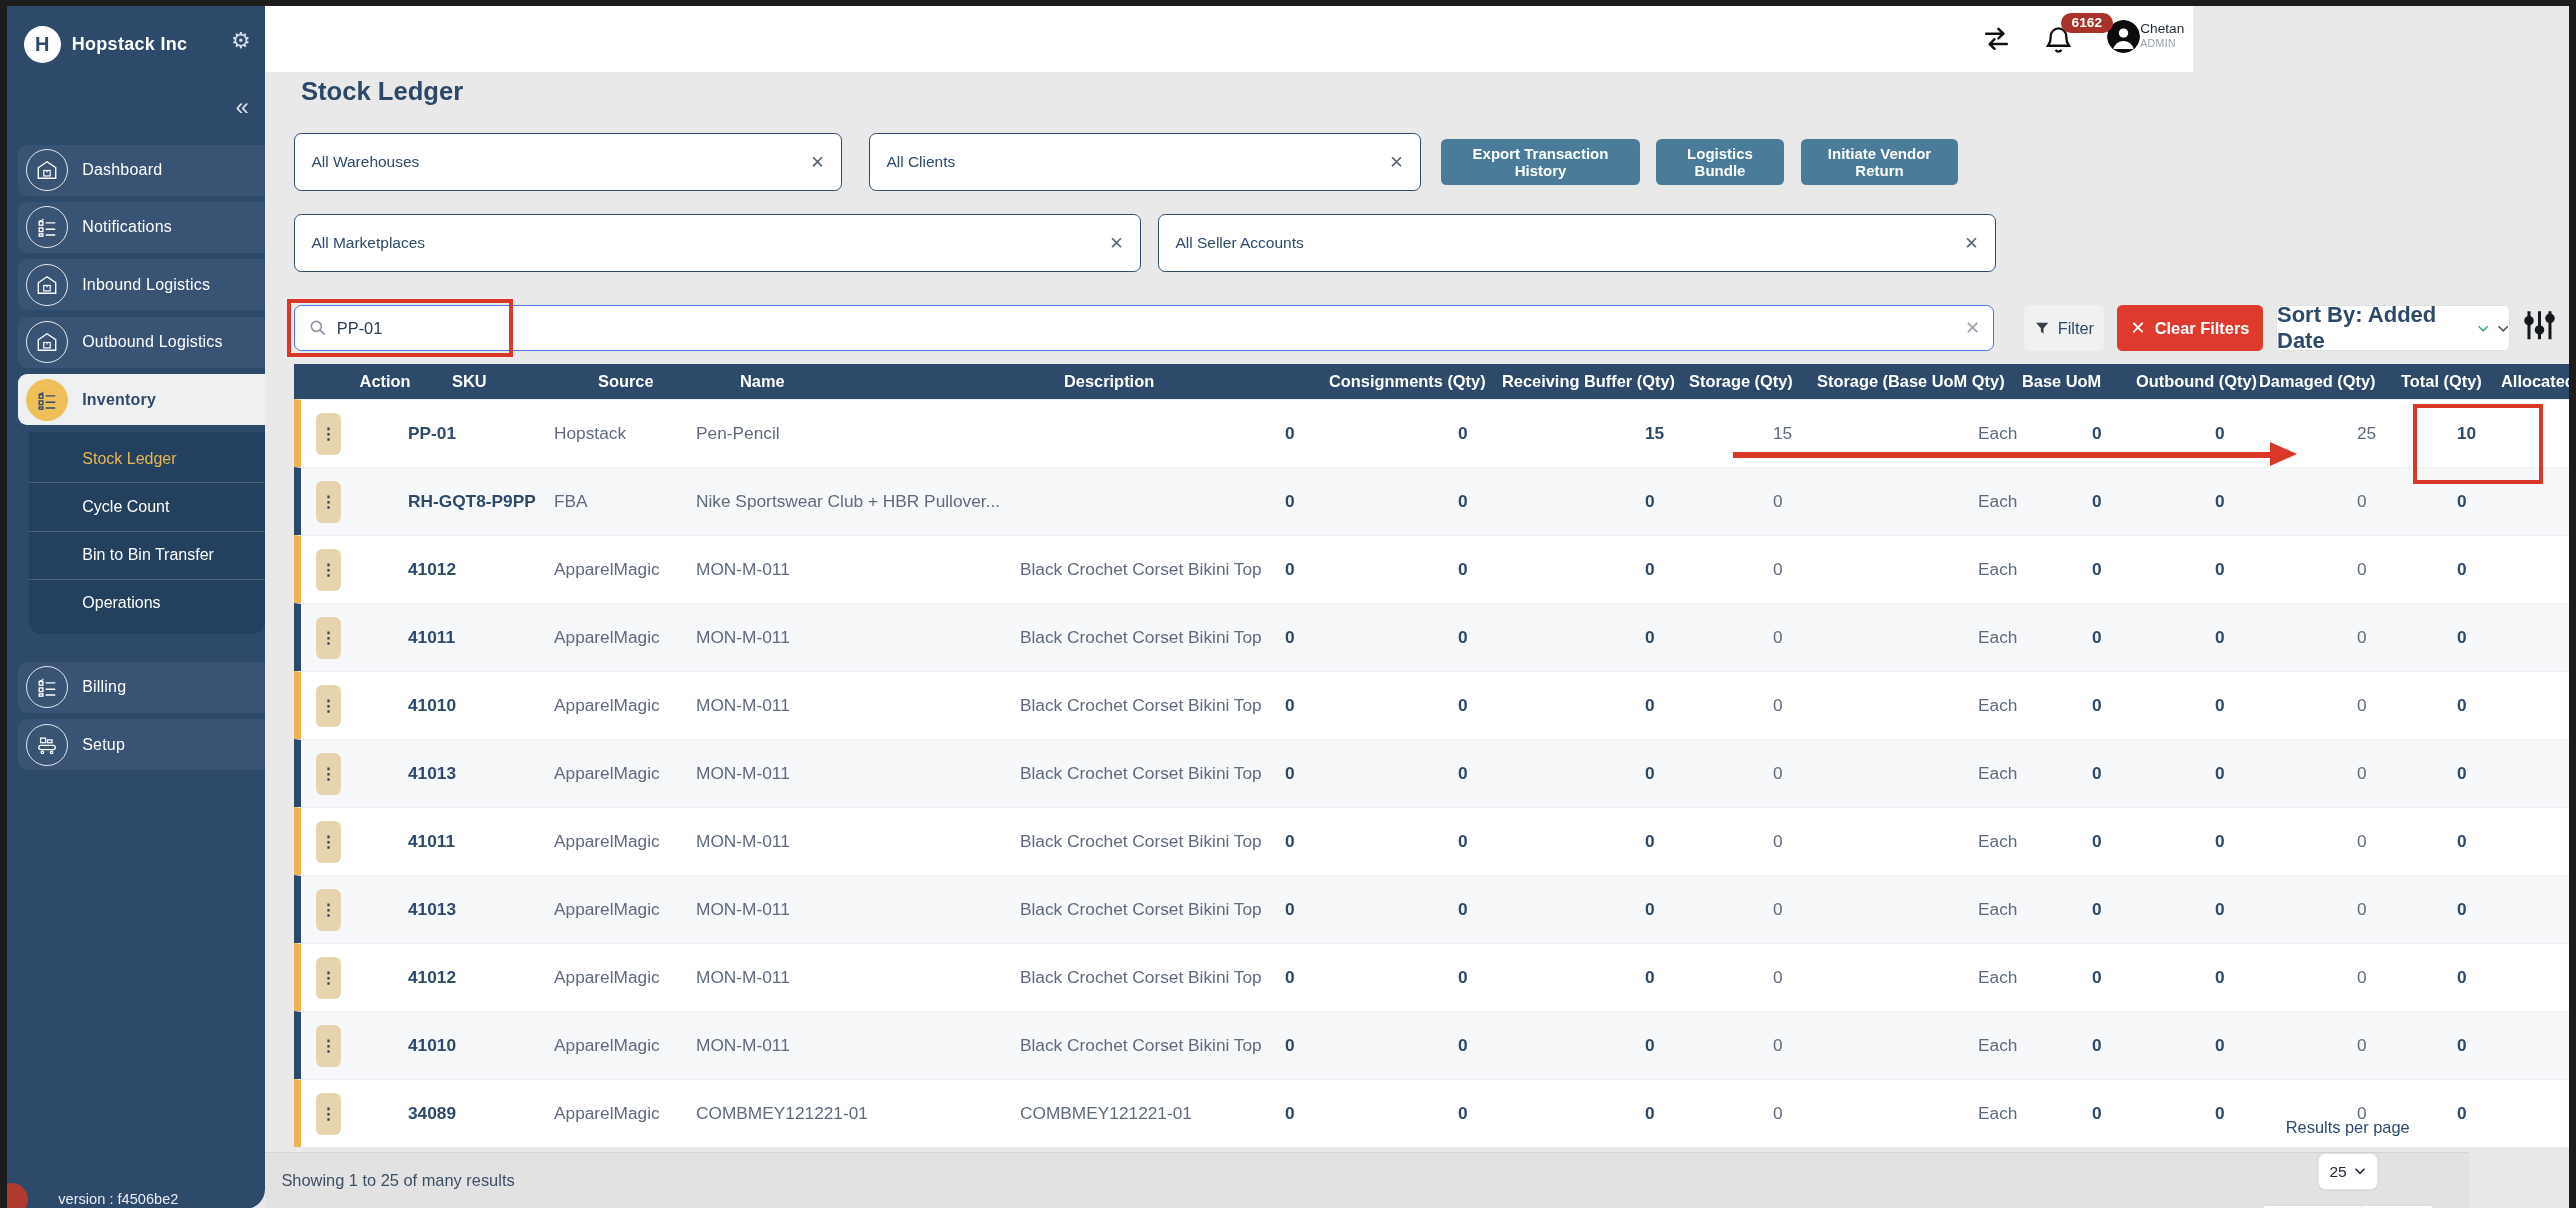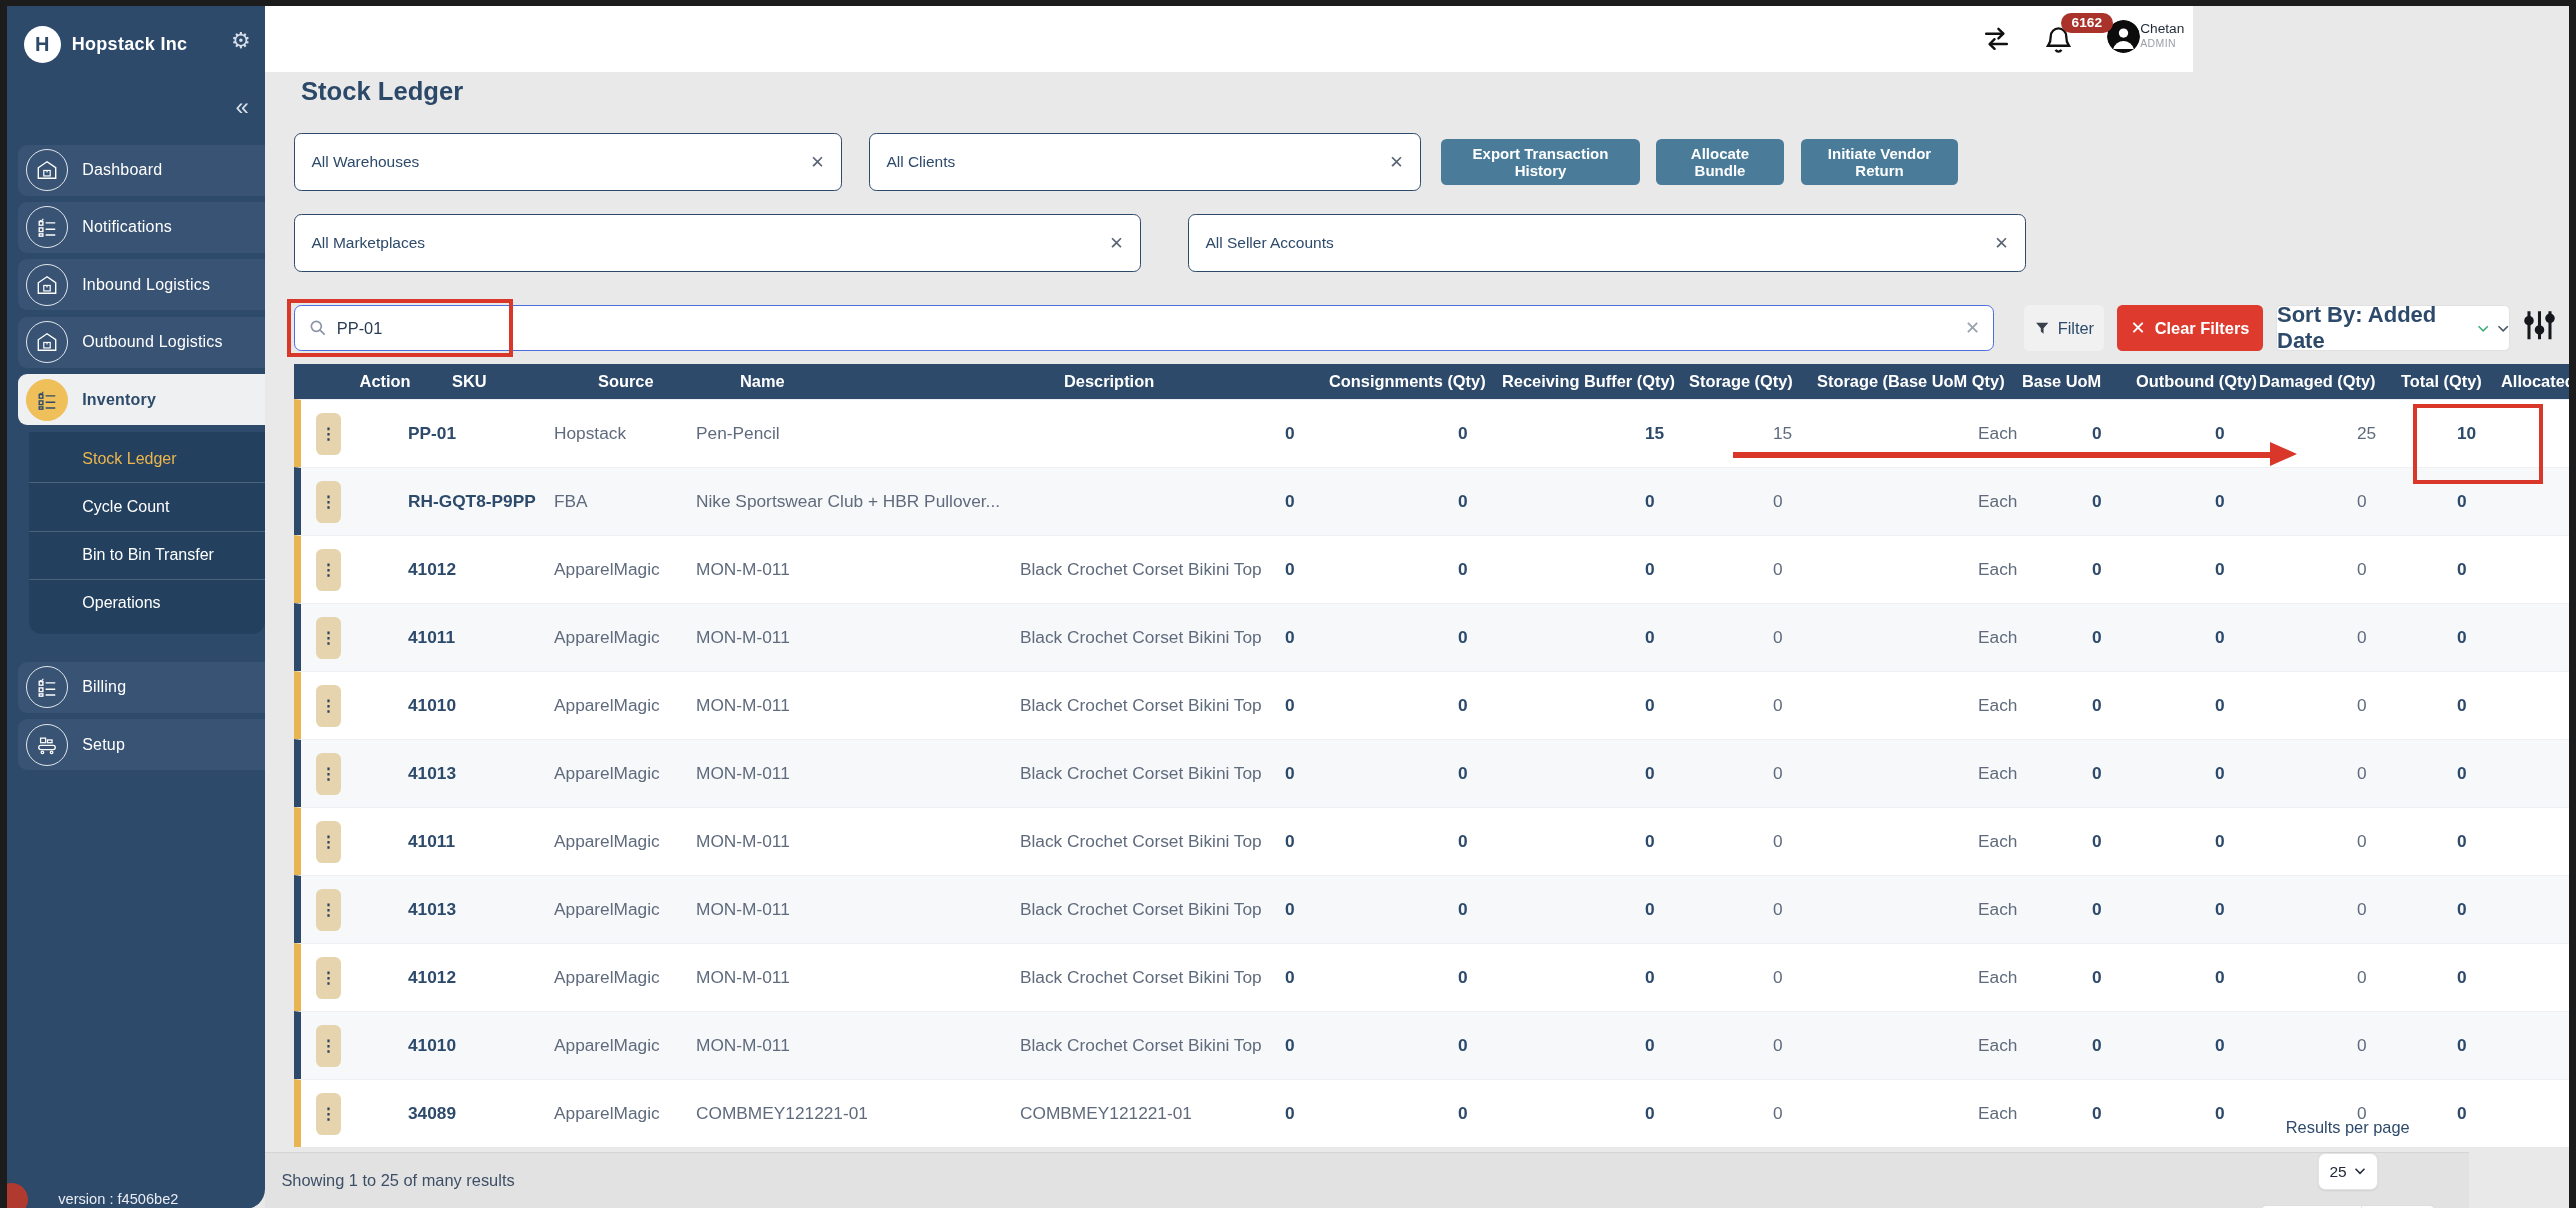--- a/index.html
+++ b/index.html
@@ -56,21 +56,21 @@
   .page-title { position:absolute; left:301px; top:77px; font-size:25.6px; font-weight:700; color:#2b4868; }
 
   
   .filter-box { position:absolute; height:58px; background:#fff; border:1.8px solid #2d4a6b; border-radius:7.3px;
     display:flex; align-items:center; justify-content:space-between; padding:0 16.4px; cursor:pointer; }
   .filter-box .fb-label { color:#2d4a6b; font-size:15.5px; }
   .filter-box .fb-x { color:#5b6575; font-size:17.3px; }
   .fb-warehouses { left:294px; top:133px; width:548px; }
   .fb-clients { left:869px; top:133px; width:552px; }
   .fb-marketplaces { left:294px; top:214px; width:847px; }
-  .fb-sellers { left:1188px; top:214px; width:838px; }
+  .fb-sellers { left:1158px; top:214px; width:838px; }
 
   .teal-btn { position:absolute; top:139px; height:46px; background:#4A7C99; border:none; border-radius:5.5px;
     color:#fff; font-size:15px; font-weight:600; font-family:inherit; cursor:pointer; padding:0 14.6px; }
   .btn-export { left:1441px; width:199px; }
   .btn-allocate { left:1656px; width:128px; }
   .btn-vendor { left:1801px; width:157px; }
 
   
   .search-wrap { position:absolute; left:294px; top:305px; width:1700px; height:46px; background:#fff;
     border:1.8px solid #4a6de0; border-radius:7.3px; display:flex; align-items:center; padding:0 12.8px; }
@@ -287,21 +287,21 @@
   <div class="filter-box fb-marketplaces">
     <span class="fb-label">All Marketplaces</span>
     <span class="fb-x">✕</span>
   </div>
   <div class="filter-box fb-sellers">
     <span class="fb-label">All Seller Accounts</span>
     <span class="fb-x">✕</span>
   </div>
 
   <button class="teal-btn btn-export">Export Transaction History</button>
-  <button class="teal-btn btn-allocate">Allocate Bundle</button>
+  <button class="teal-btn btn-allocate">Logistics Bundle</button>
   <button class="teal-btn btn-vendor">Initiate Vendor Return</button>
 
   <div class="search-wrap">
     <svg viewBox="0 0 24 24" fill="none" stroke="#8a94a6" stroke-width="2">
         <circle cx="10" cy="10" r="6"></circle>
         <path d="M14.5 14.5 20 20"></path>
       </svg>
     <input class="search-input" type="text" value="PP-01" style="">
     <span class="search-clear">✕</span>
   </div>

